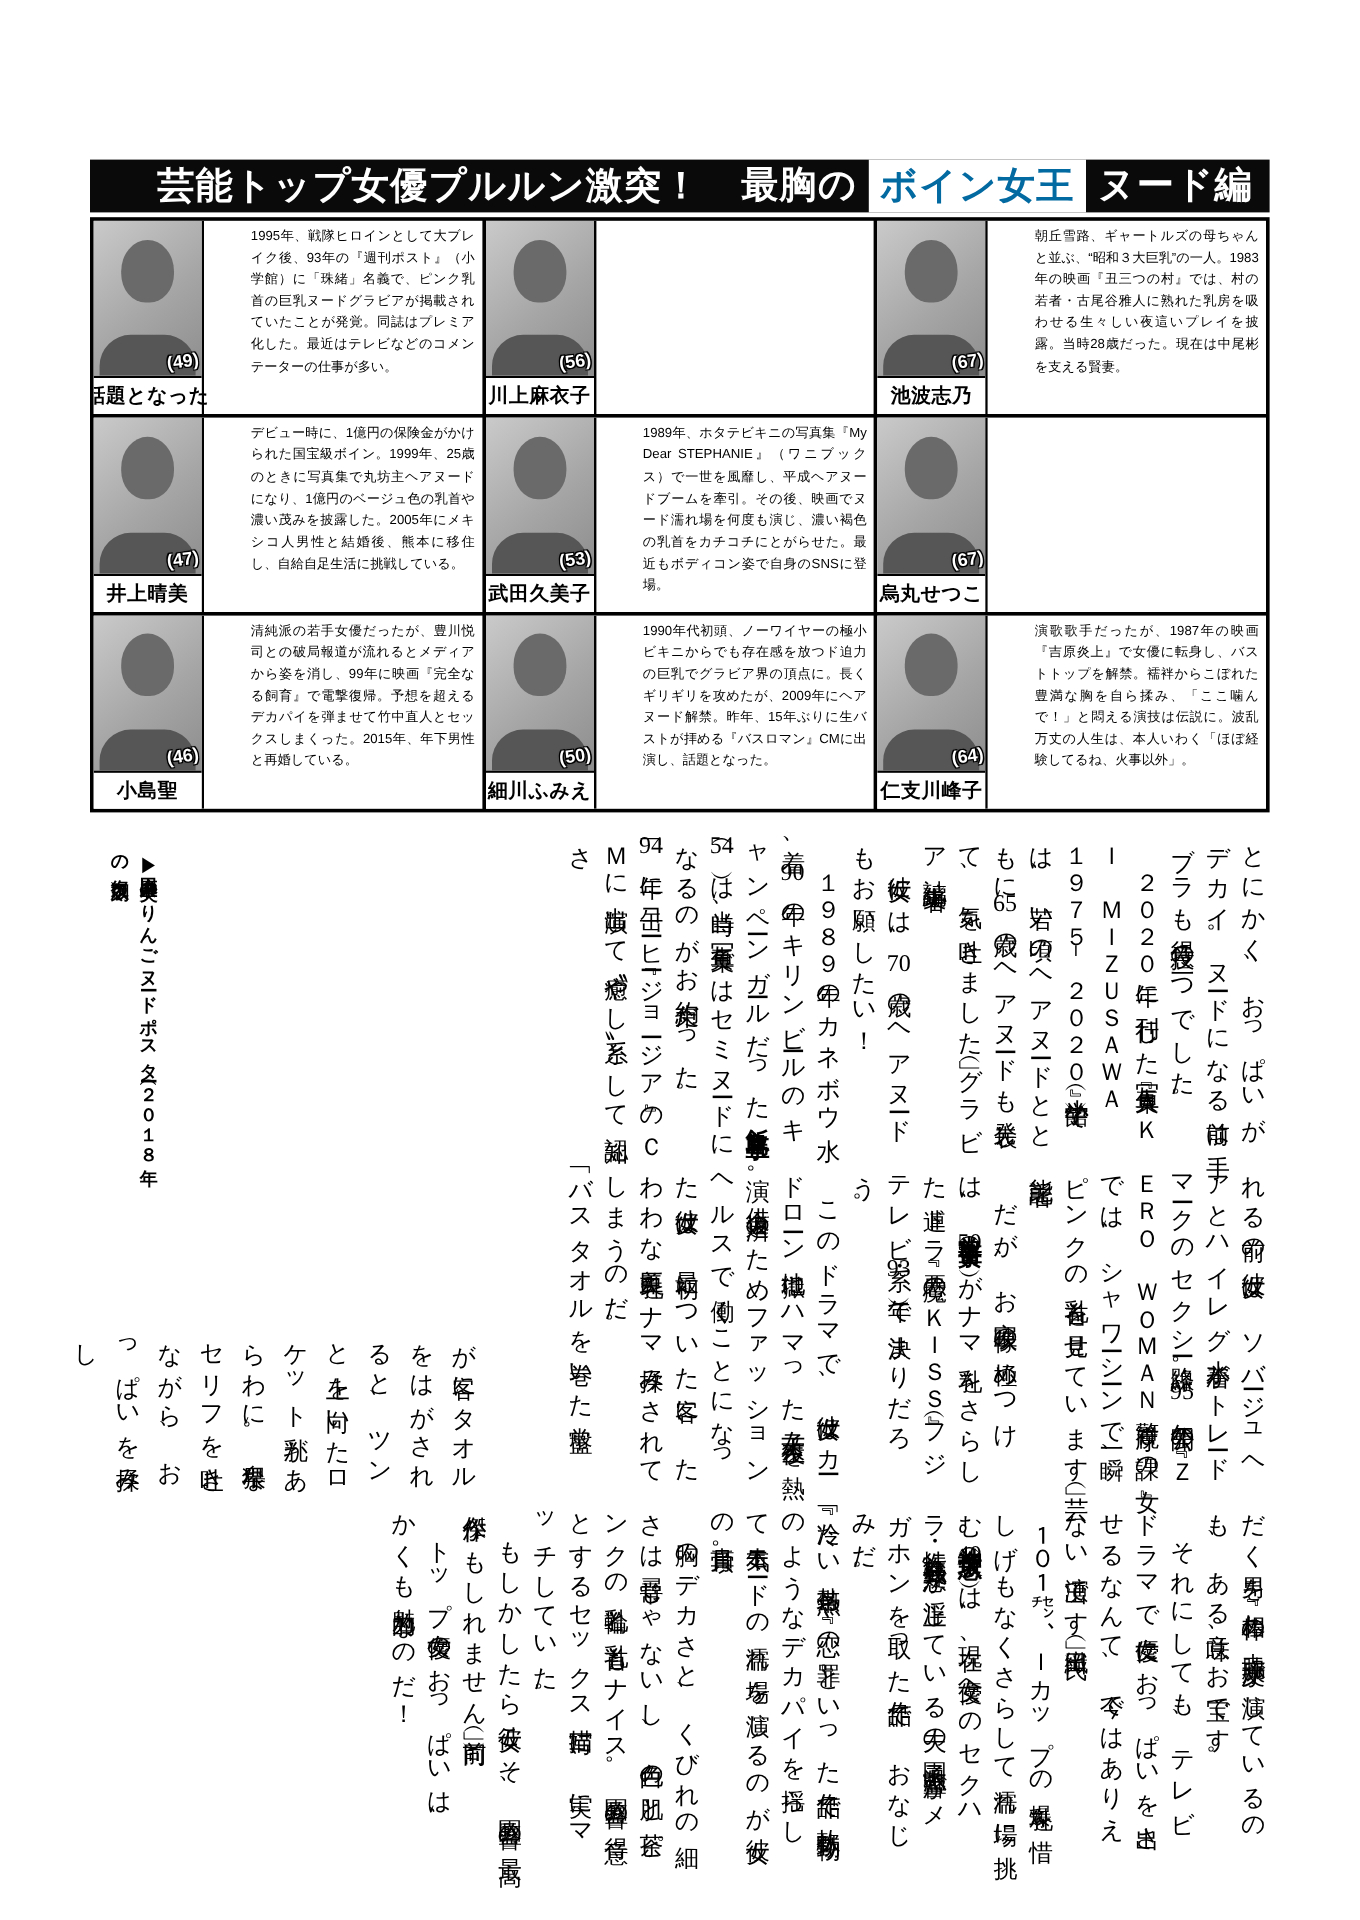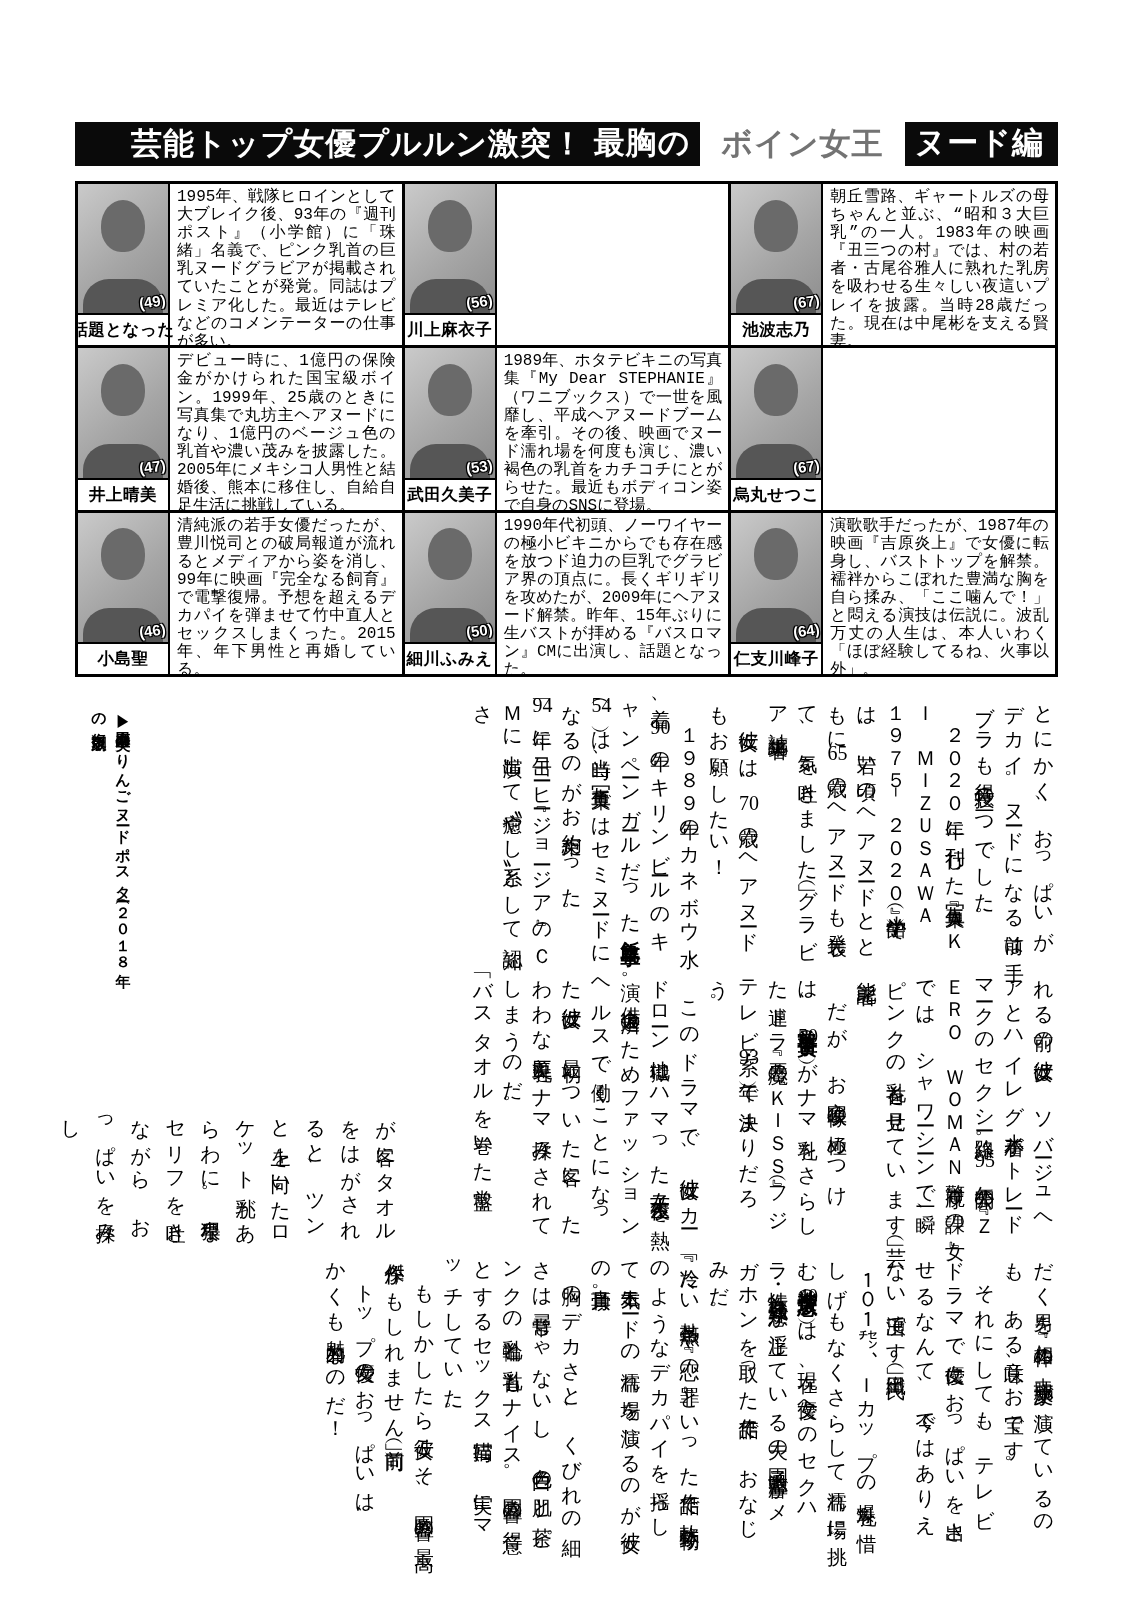--- a/index.html
+++ b/index.html
@@ -1,44 +1,44 @@
 <!DOCTYPE html>
 <html lang="ja"><head>
 <meta charset="utf-8">
 <style>
   html,body{margin:0;padding:0;background:#e8e8e8;}
   .page{position:relative;width:1133px;height:1600px;background:#fff;overflow:hidden;color:#000;}
 
   
-  .header{position:absolute;left:75px;top:122px;width:983px;height:44px;background:#0a0a0a;
+  .header{position:absolute;left:75px;top:133px;width:983px;height:44px;background:#0a0a0a;
     display:flex;align-items:center;justify-content:space-between;box-sizing:border-box;
     padding:0 14px 0 56px;color:#fff;font-family:"Liberation Sans",sans-serif;font-weight:bold;
     font-size:31px;letter-spacing:1px;white-space:nowrap;}
   .hdr-right{display:flex;align-items:flex-start;}
-  .hl{background:#fff;color:#737373;padding:1px 21px;margin:0 10px;}
+  .hl{background:#fff;color:#0369a1;padding:1px 9px;margin:0 10px;}
 
   
   .grid{position:absolute;left:75px;top:181px;width:983px;height:496px;background:#000;
     display:grid;grid-template-columns:1fr 1fr 1fr;grid-template-rows:1fr 1fr 1fr;gap:3px;
     padding:3px;box-sizing:border-box;}
   .cell{background:#fff;display:flex;overflow:hidden;}
   .pcol{width:90px;display:flex;flex-direction:column;border-right:2px solid #000;}
   .photo{position:relative;flex:1;background:linear-gradient(140deg,#cacaca 0%,#a6a6a6 55%,#8d8d8d 100%);overflow:hidden;}
   .photo .head{position:absolute;left:50%;top:12%;transform:translateX(-50%);width:44px;height:52px;
     border-radius:50% 50% 46% 46%;background:#6a6a6a;}
   .photo .bodyshape{position:absolute;left:50%;bottom:-10px;transform:translateX(-50%);width:80px;height:44px;
     border-radius:26px 26px 0 0;background:#565656;}
   .age{position:absolute;right:2px;bottom:3px;font-family:"Liberation Sans",sans-serif;font-weight:bold;
     font-size:15px;color:#fff;transform:rotate(-8deg);
     text-shadow:1px 1px 0 #000,-1px -1px 0 #000,1px -1px 0 #000,-1px 1px 0 #000,0 0 2px #000;}
   .nameplate{height:30px;background:#fff;border-top:2px solid #000;display:flex;align-items:center;
     justify-content:center;font-family:"Liberation Sans",sans-serif;font-weight:bold;font-size:16.5px;
     letter-spacing:.5px;white-space:nowrap;}
-  .desc{flex:1;padding:4px 6px 2px 7px;font-family:Liberation Mono, monospace;font-size:16px;
-    line-height:18.1px;text-align:justify;font-weight:500;}
+  .desc{flex:1;padding:4px 6px 2px 7px;font-family:Liberation Sans, sans-serif;font-size:11px;
+    line-height:18.1px;text-align:justify;font-weight:500;margin-left:32px;}
 
   
   .vtext{position:absolute;writing-mode:vertical-rl;-webkit-writing-mode:vertical-rl;
     text-orientation:mixed;font-family:"Liberation Serif",serif;font-size:20px;line-height:29.5px;
     letter-spacing:2.5px;}
   .vtext p{margin:0;padding:0;}
   .tcy{text-combine-upright:all;-webkit-text-combine:horizontal;letter-spacing:0;}
   .b{font-family:"Liberation Sans",sans-serif;font-weight:bold;}
   .upper{left:398px;top:692px;width:660px;height:267px;}
   .lower{left:398px;top:966px;width:660px;height:270px;}

